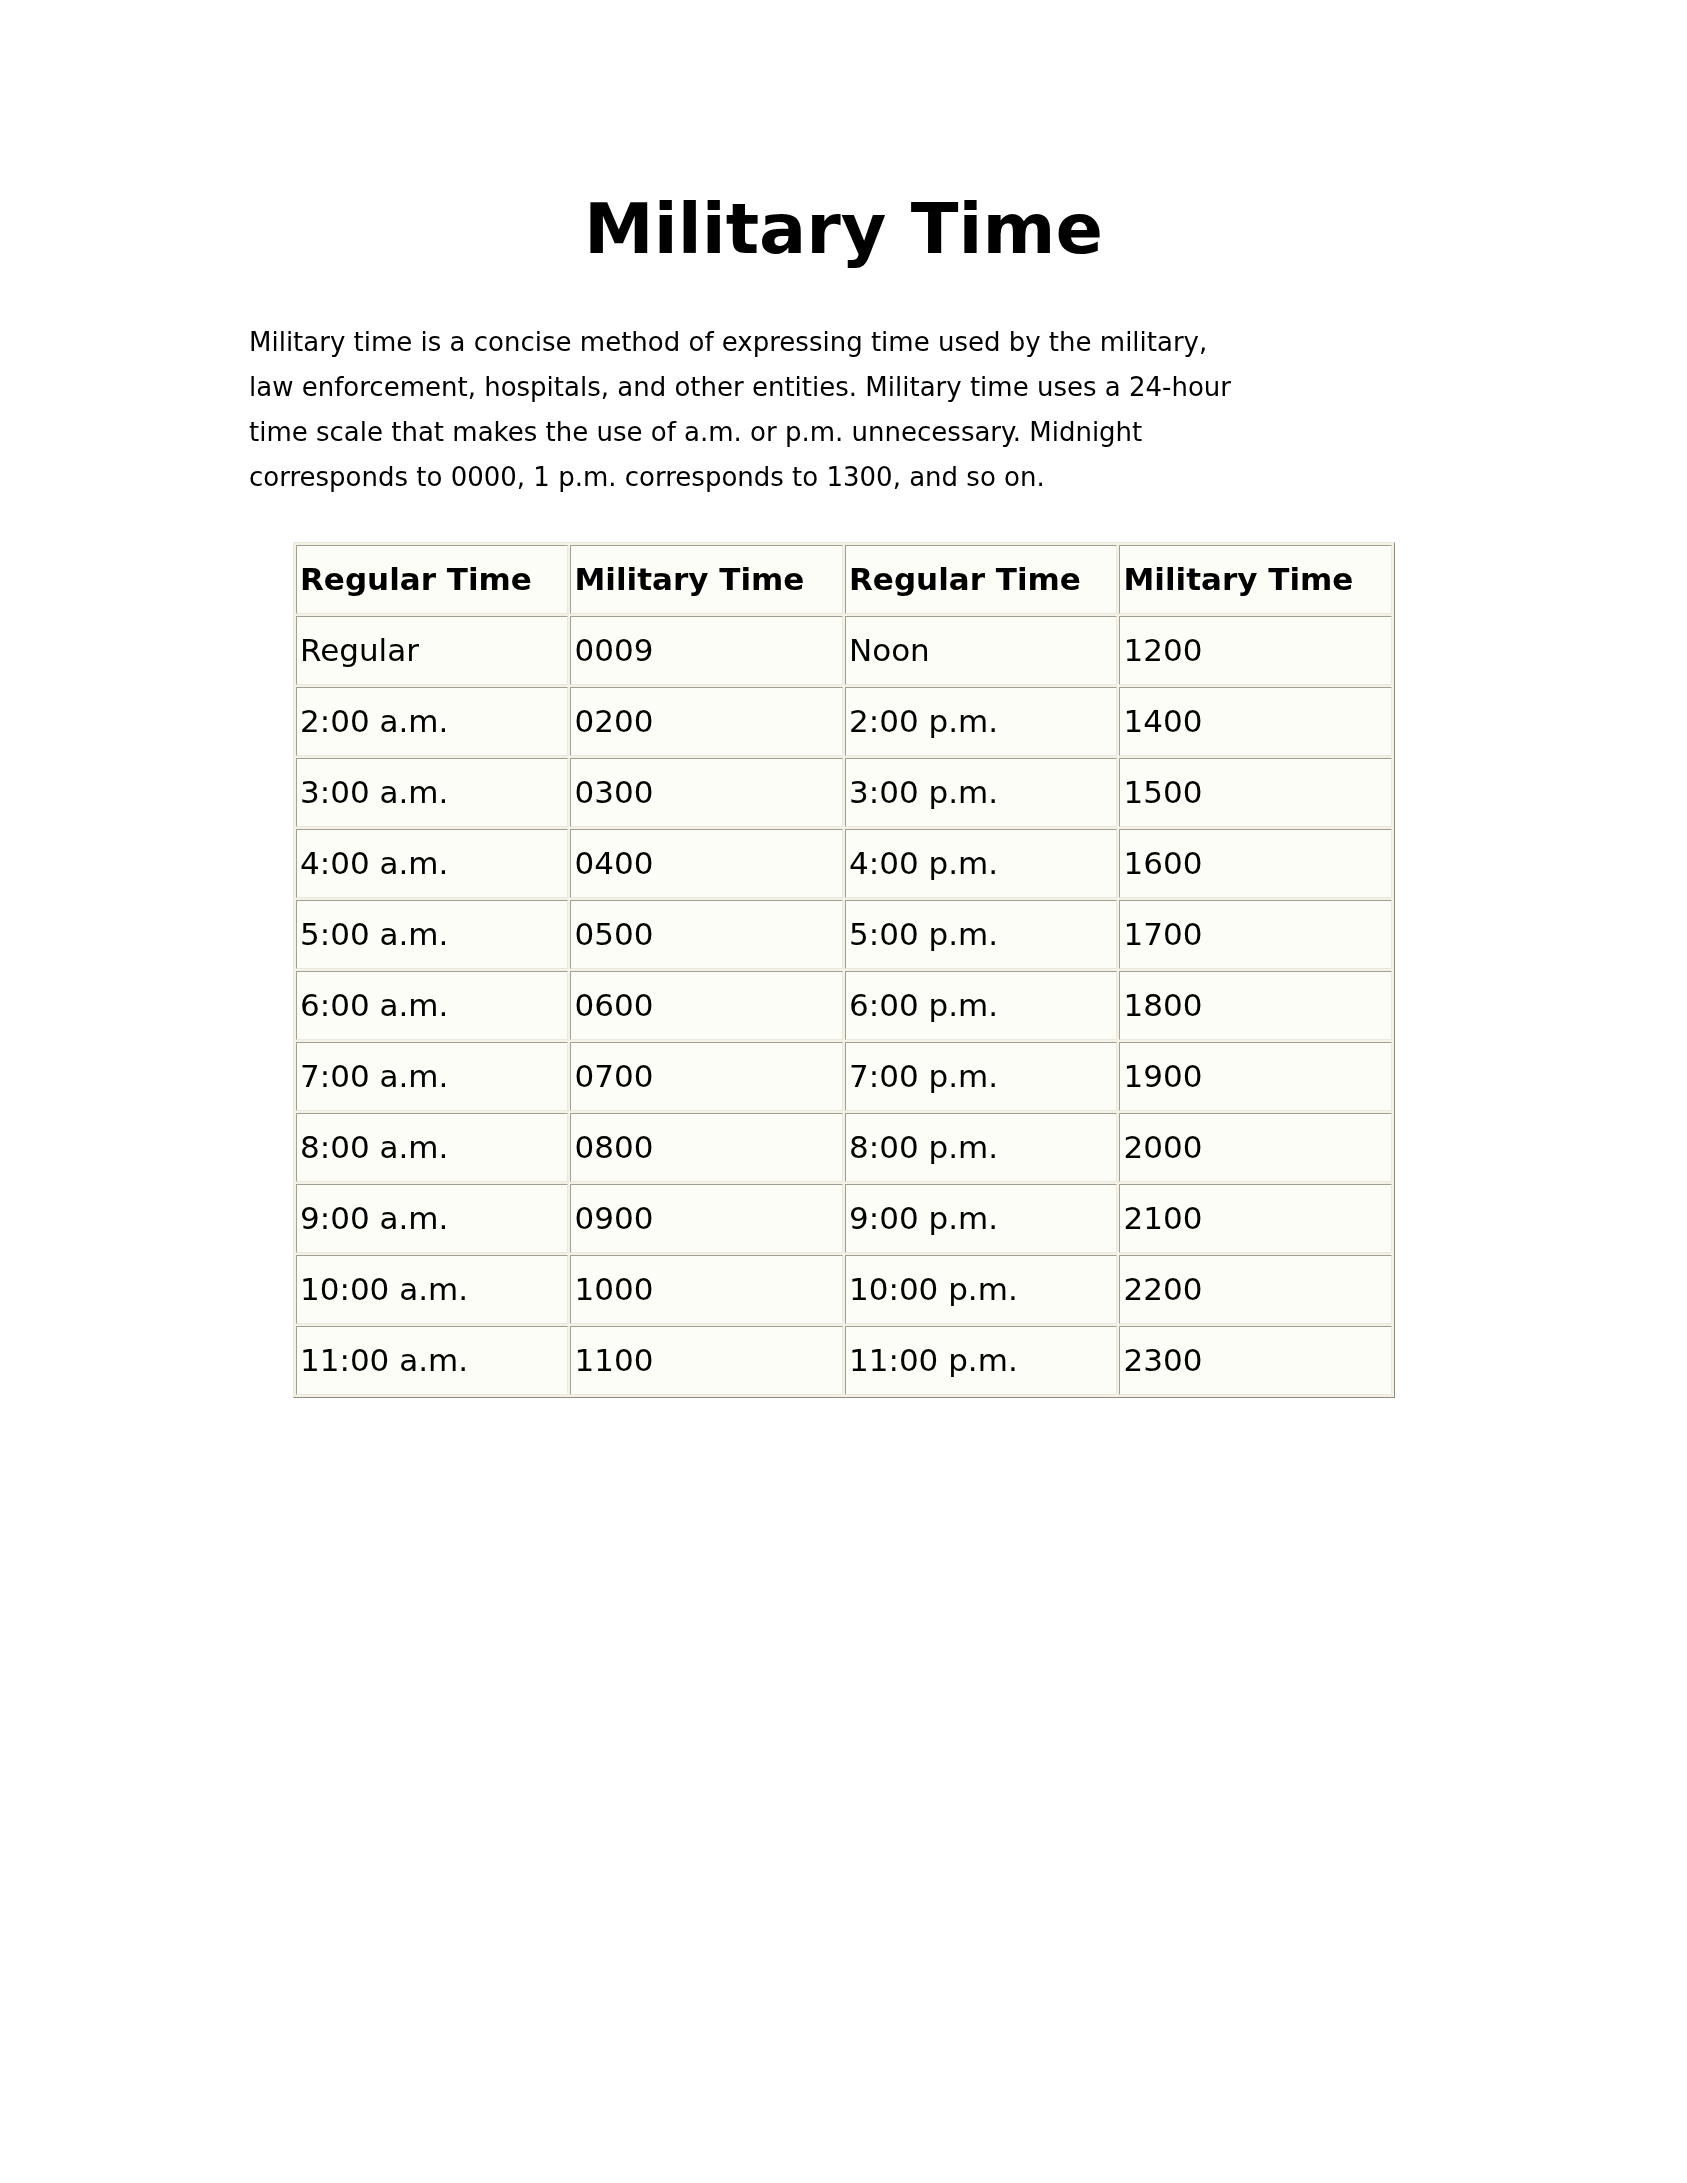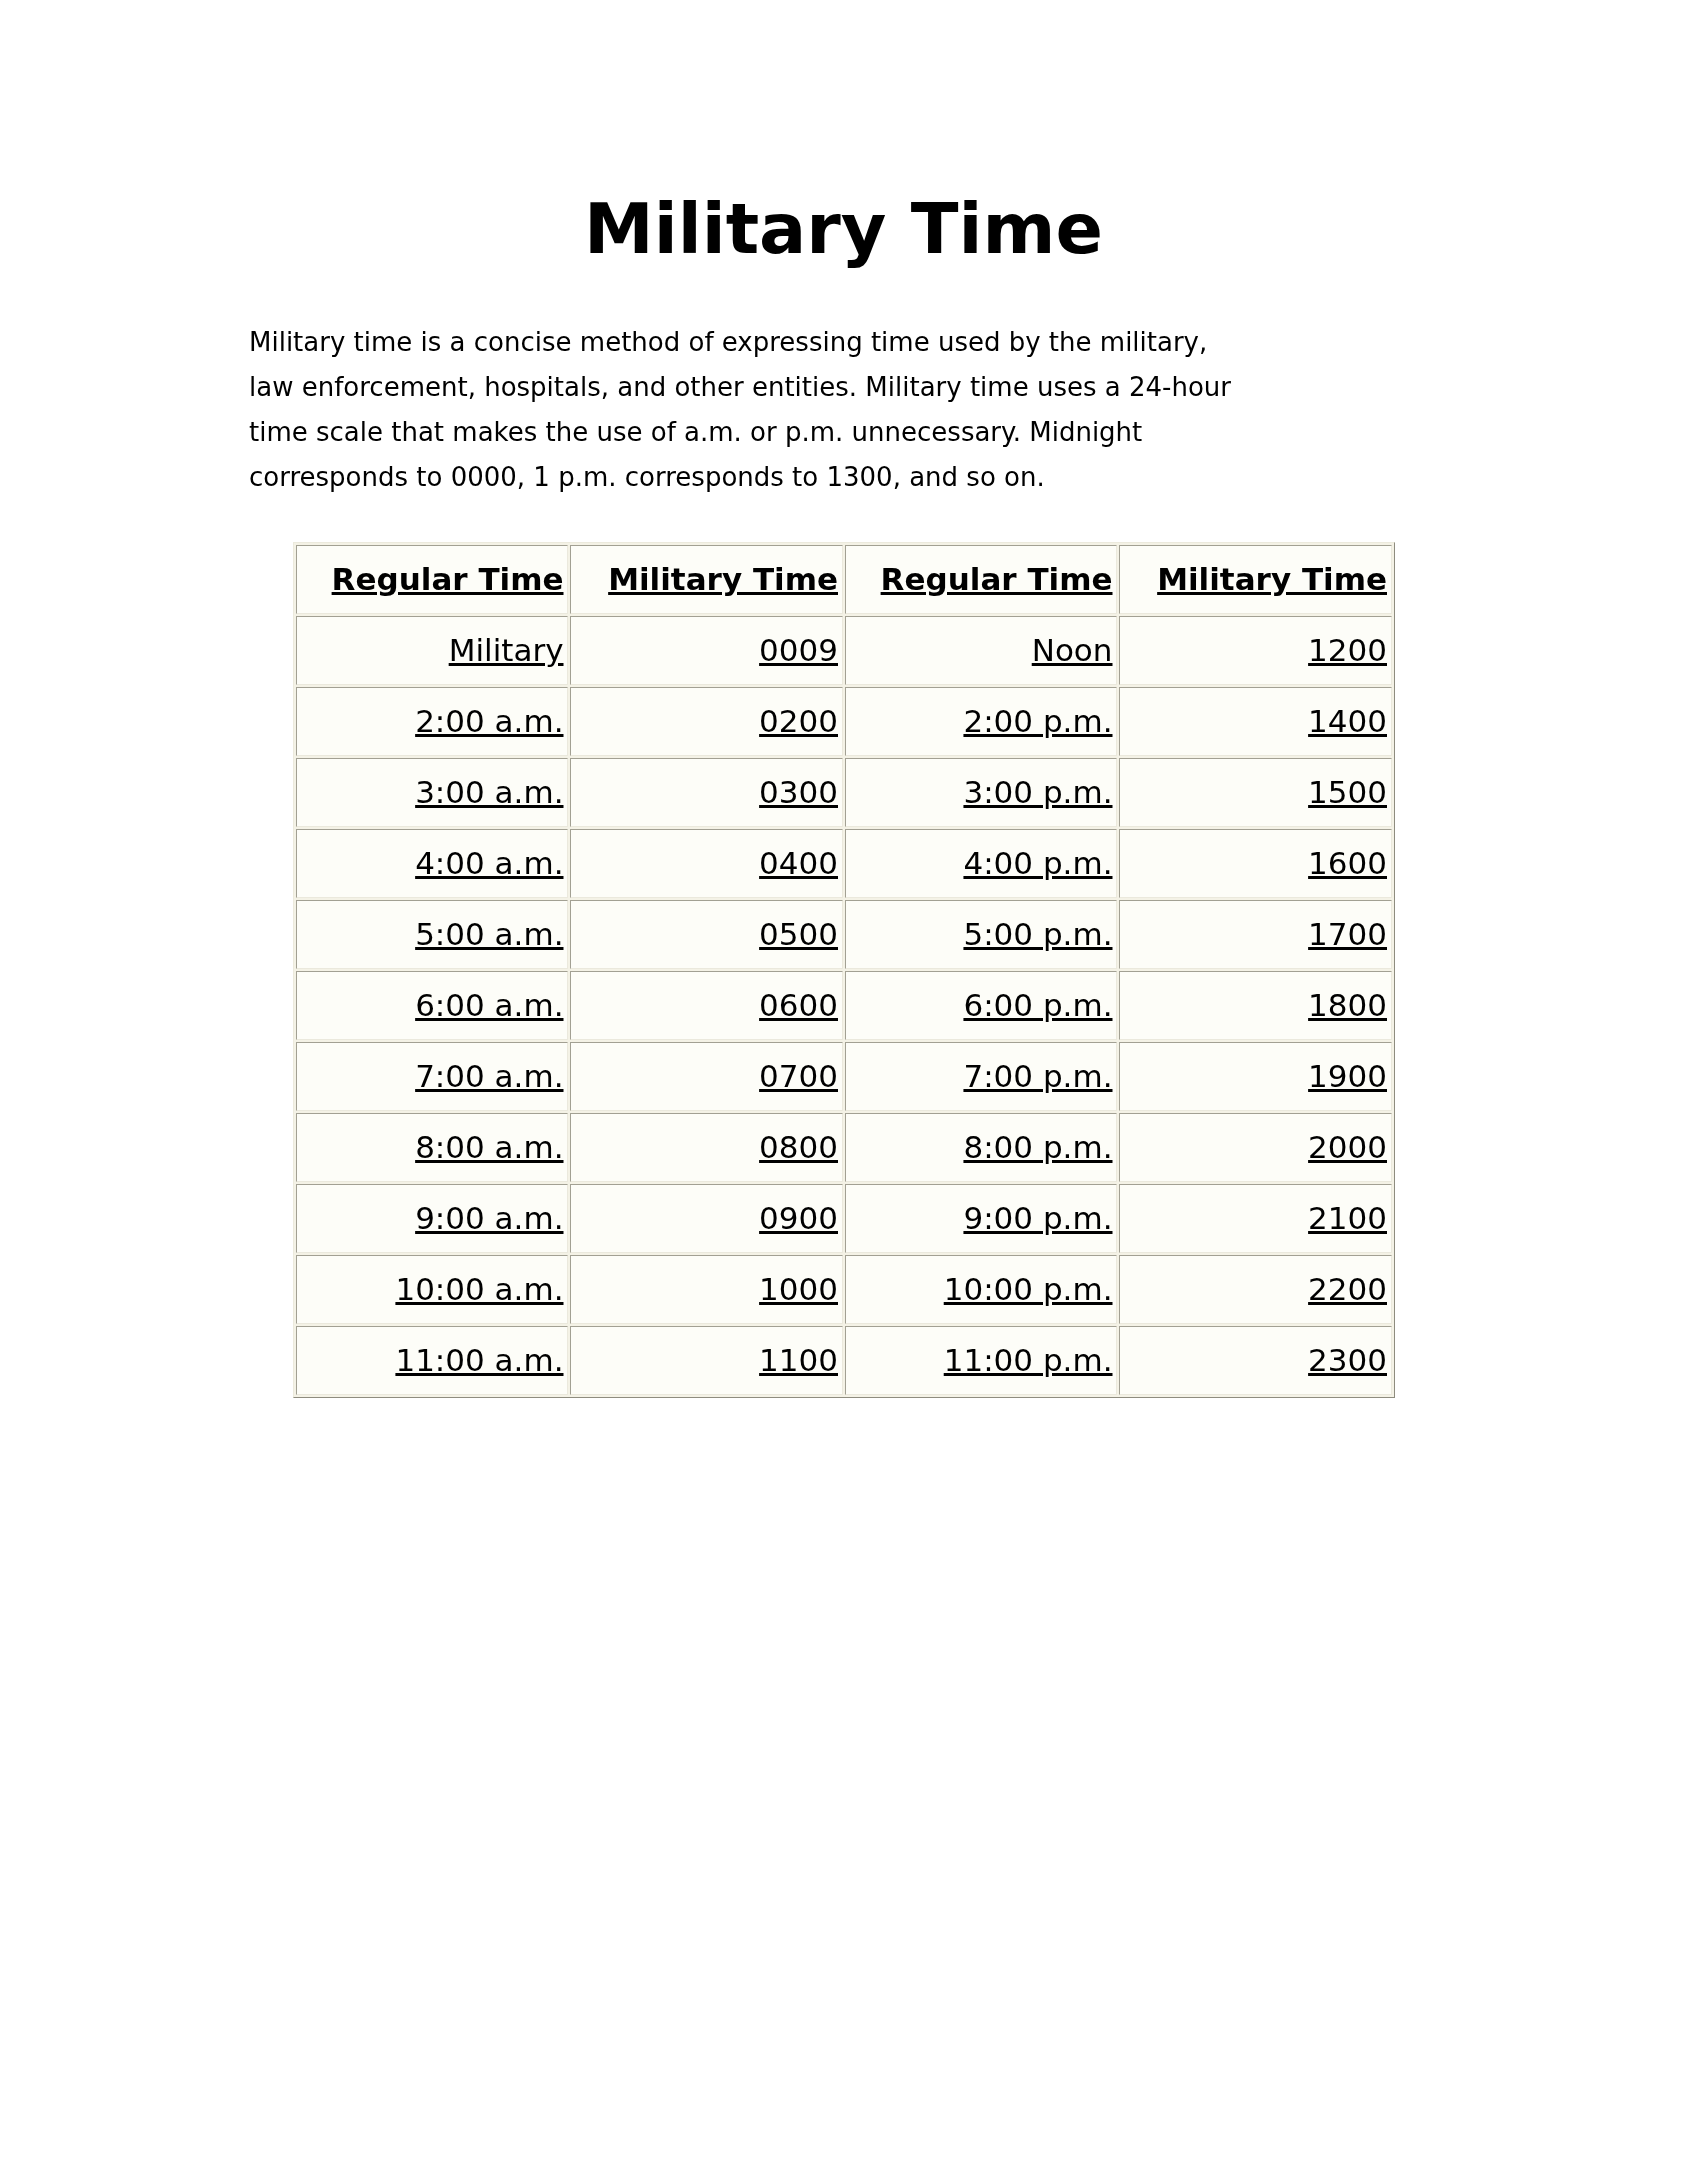--- a/index.html
+++ b/index.html
@@ -47,30 +47,29 @@
     border-collapse: separate;
     border-spacing: 2.6px;
     background: var(--table-bg, #f4f2e6);
     border: 1.7px solid;
     border-color: var(--table-border-light, #eceadd) var(--table-border-dark, #8e8c7f)
                   var(--table-border-dark, #8e8c7f) var(--table-border-light, #eceadd);
   }
   .conv-table th,
   .conv-table td {
     width: 25%;
-    text-align: right;
+    text-align: left;
     vertical-align: middle;
     font-size: 31px;
     line-height: 37px;
     padding: 15px 3.5px;
     background: var(--cell-bg, #fdfdf8);
     border: 1.7px solid;
     border-color: var(--cell-border-dark, #a2a093) var(--cell-border-light, #ebe9dd)
                   var(--cell-border-light, #ebe9dd) var(--cell-border-dark, #a2a093);
-    text-decoration: underline;
   }
   .conv-table th {
     font-weight: bold;
   }
   .conv-table td {
     font-weight: normal;
   }
 </style>
 </head>
 <body>
@@ -89,21 +88,21 @@
     <thead>
       <tr id="header-row">
           <th>Regular Time</th>
           <th>Military Time</th>
           <th>Regular Time</th>
           <th>Military Time</th>
         </tr>
     </thead>
     <tbody id="table-body">
         <tr>
-          <td>Military</td>
+          <td>Regular</td>
           <td>0009</td>
           <td>Noon</td>
           <td>1200</td>
         </tr>
         <tr>
           <td>2:00 a.m.</td>
           <td>0200</td>
           <td>2:00 p.m.</td>
           <td>1400</td>
         </tr>

